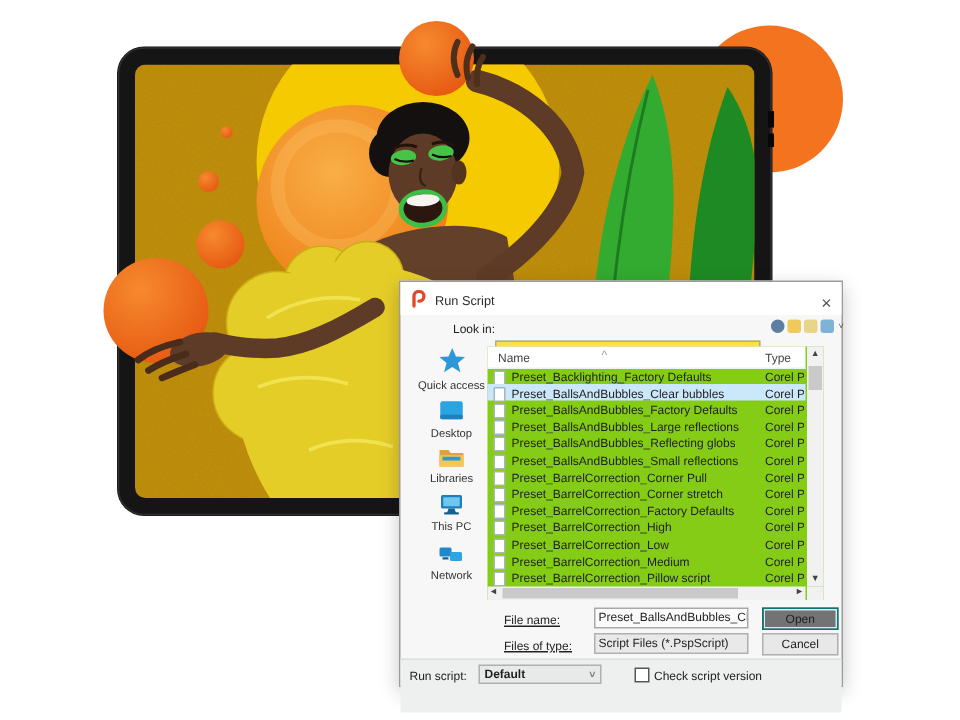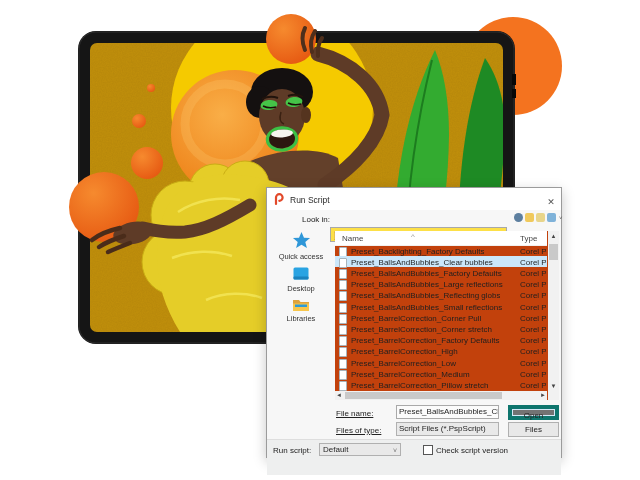--- a/index.html
+++ b/index.html
@@ -28,21 +28,21 @@
   .tico.back{background:#5d7f9f;border-radius:50%;}
   .tico.up{background:#f0c95c;}
   .tico.newf{background:#e8d58a;}
   .tico.view{background:#7fb2d9;}
   .tools .caret{color:#555;font-size:6px;margin-left:1px;}
 
   .side{position:absolute;left:2px;top:43px;width:64px;height:182px;}
   .sitem{position:absolute;left:0;width:64px;text-align:center;cursor:pointer;}
   .sitem .lab{display:block;margin-top:0;font-size:7.5px;color:#333;}
 
-  .list{position:absolute;left:68px;top:43px;width:224px;height:169px;background:#c2410c;}
+  .list{position:absolute;left:58px;top:43px;width:224px;height:169px;background:#84cc16;}
   .hdr{position:absolute;left:0;top:0;width:212px;height:14px;background:#fff;
        border-bottom:1px solid #f0f0f0;color:#444;}
   .hdr .c1{position:absolute;left:7px;top:3px;}
   .hdr .sort{position:absolute;left:76px;top:1px;color:#999;}
   .hdr .c2{position:absolute;left:185px;top:3px;}
   .rows{position:absolute;left:0;top:14px;width:212px;height:146px;display:flex;flex-direction:column;}
   .row{position:relative;flex:0 0 11.23px;cursor:pointer;}
   .row.sel{background:#cbe7fa;}
   .row .ficon{position:absolute;left:4px;top:1.5px;width:6px;height:8px;background:#fff;
               border:1px solid #a9b4bc;border-radius:1px;}
@@ -58,27 +58,27 @@
   .hsb .th{position:absolute;left:10px;top:1px;width:157px;height:7px;background:#c9c9c9;}
   .corner{position:absolute;left:213px;top:160px;width:11px;height:9px;background:#f1f1f1;}
 
   .flabel{position:absolute;left:69px;color:#222;text-decoration:underline;}
   .fbox{position:absolute;left:129px;width:103px;height:14px;box-sizing:border-box;
         border:1px solid #a9a9a9;background:#fbfbfb;font-size:8px;
         font-family:"Liberation Sans",sans-serif;padding:0 2px;white-space:nowrap;overflow:hidden;line-height:12px;}
   .fbox.gray{background:#e9e9e9;border-color:#b0b0b0;}
   .btn{position:absolute;left:241px;width:51px;height:15px;box-sizing:border-box;text-align:center;
        line-height:13px;background:#e8e8e8;border:1px solid #b0b0b0;cursor:pointer;color:#222;}
-  .btn.primary{background:#737373;border:4px solid #0f766e;box-shadow:inset 0 0 0 1px #d6e9f8;}
+  .btn.primary{background:#737373;border:1px solid #0f766e;box-shadow:inset 0 0 0 1px #d6e9f8;}
 
   .footer{position:absolute;left:0;top:251px;width:100%;height:36px;background:#eeefef;
           border-top:1px solid #dedede;box-sizing:border-box;}
   .rs-label{position:absolute;left:6px;top:6px;color:#222;}
   .rs-select{position:absolute;left:52px;top:3px;width:82px;height:13px;background:#e9e9e9;
-             border:1px solid #b0b0b0;box-sizing:border-box;line-height:11px;padding-left:3px;cursor:pointer;}
+             border:1px solid #b0b0b0;box-sizing:border-box;line-height:11px;padding-left:3px;cursor:pointer;font-weight:bold;}
   .rs-select .caret{position:absolute;right:3px;top:1px;color:#777;font-size:7px;}
   .chk{position:absolute;left:156px;top:5px;width:8px;height:8px;background:#fff;border:1px solid #555;cursor:pointer;}
   .chk-label{position:absolute;left:169px;top:6px;color:#222;}
 </style>
 </head>
 <body>
 
 <div class="stage">
 
   <svg class="art" viewBox="0 0 640 480">
@@ -221,20 +221,37 @@
         <span class="lab">Desktop</span>
       </div>
       <div class="sitem" style="top:66px">
         <svg width="18" height="15" viewBox="0 0 18 15">
           <path d="M1 3 h6 l1.5 2 H17 v9 H1 z" fill="#dfa33c"></path>
           <rect x="1" y="6.5" width="16" height="7.5" fill="#f7c64d"></rect>
           <rect x="3" y="7.5" width="12" height="2.5" fill="#2e9bd6"></rect>
         </svg>
         <span class="lab">Libraries</span>
       </div>
+      <div class="sitem" style="top:97px">
+        <svg width="18" height="16" viewBox="0 0 18 16">
+          <rect x="2" y="2" width="14" height="9" rx="1" fill="#1f7ec2"></rect>
+          <rect x="3.5" y="3.5" width="11" height="6" fill="#6fc6ee"></rect>
+          <path d="M7 11 h4 l1 3 h-6 z" fill="#16628f"></path>
+          <rect x="4" y="13.5" width="10" height="1.5" rx=".7" fill="#16628f"></rect>
+        </svg>
+        <span class="lab">This PC</span>
+      </div>
+      <div class="sitem" style="top:130px">
+        <svg width="18" height="16" viewBox="0 0 18 16">
+          <rect x="1" y="4" width="8" height="6" rx="1" fill="#2288cc"></rect>
+          <rect x="8" y="7" width="8" height="6" rx="1" fill="#30a3e0"></rect>
+          <rect x="3" y="10.5" width="4" height="1.5" fill="#16628f"></rect>
+        </svg>
+        <span class="lab">Network</span>
+      </div>
     </div>
 
     <div class="list">
       <div class="hdr">
         <span class="c1">Name</span>
         <span class="sort">^</span>
         <span class="c2">Type</span>
       </div>
       <div class="rows">
           <div class="row">
@@ -292,21 +309,21 @@
             <span class="rname">Preset_BarrelCorrection_Low</span>
             <span class="rtype">Corel PS</span>
           </div>
           <div class="row">
             <span class="ficon"></span>
             <span class="rname">Preset_BarrelCorrection_Medium</span>
             <span class="rtype">Corel PS</span>
           </div>
           <div class="row">
             <span class="ficon"></span>
-            <span class="rname">Preset_BarrelCorrection_Pillow stretch</span>
+            <span class="rname">Preset_BarrelCorrection_Pillow script</span>
             <span class="rtype">Corel PS</span>
           </div>
         </div>
       <div class="vsb">
         <span class="up">▲</span>
         <span class="th"></span>
         <span class="dn">▼</span>
       </div>
       <div class="hsb">
         <span class="lf">◄</span>
@@ -315,21 +332,21 @@
       </div>
       <div class="corner"></div>
     </div>
 
     <span class="flabel" style="top:221px">File name:</span>
     <div class="fbox" style="top:217px">Preset_BallsAndBubbles_Clear bu</div>
     <div class="btn primary" style="top:217px">Open</div>
 
     <span class="flabel" style="top:238px">Files of type:</span>
     <div class="fbox gray" style="top:234px">Script Files (*.PspScript)</div>
-    <div class="btn" style="top:234px">Files</div>
+    <div class="btn" style="top:234px">Cancel</div>
 
     <div class="footer">
       <span class="rs-label">Run script:</span>
       <div class="rs-select">
         <span>Default</span>
         <span class="caret">˅</span>
       </div>
       <span class="chk"></span>
       <span class="chk-label">Check script version</span>
     </div>

